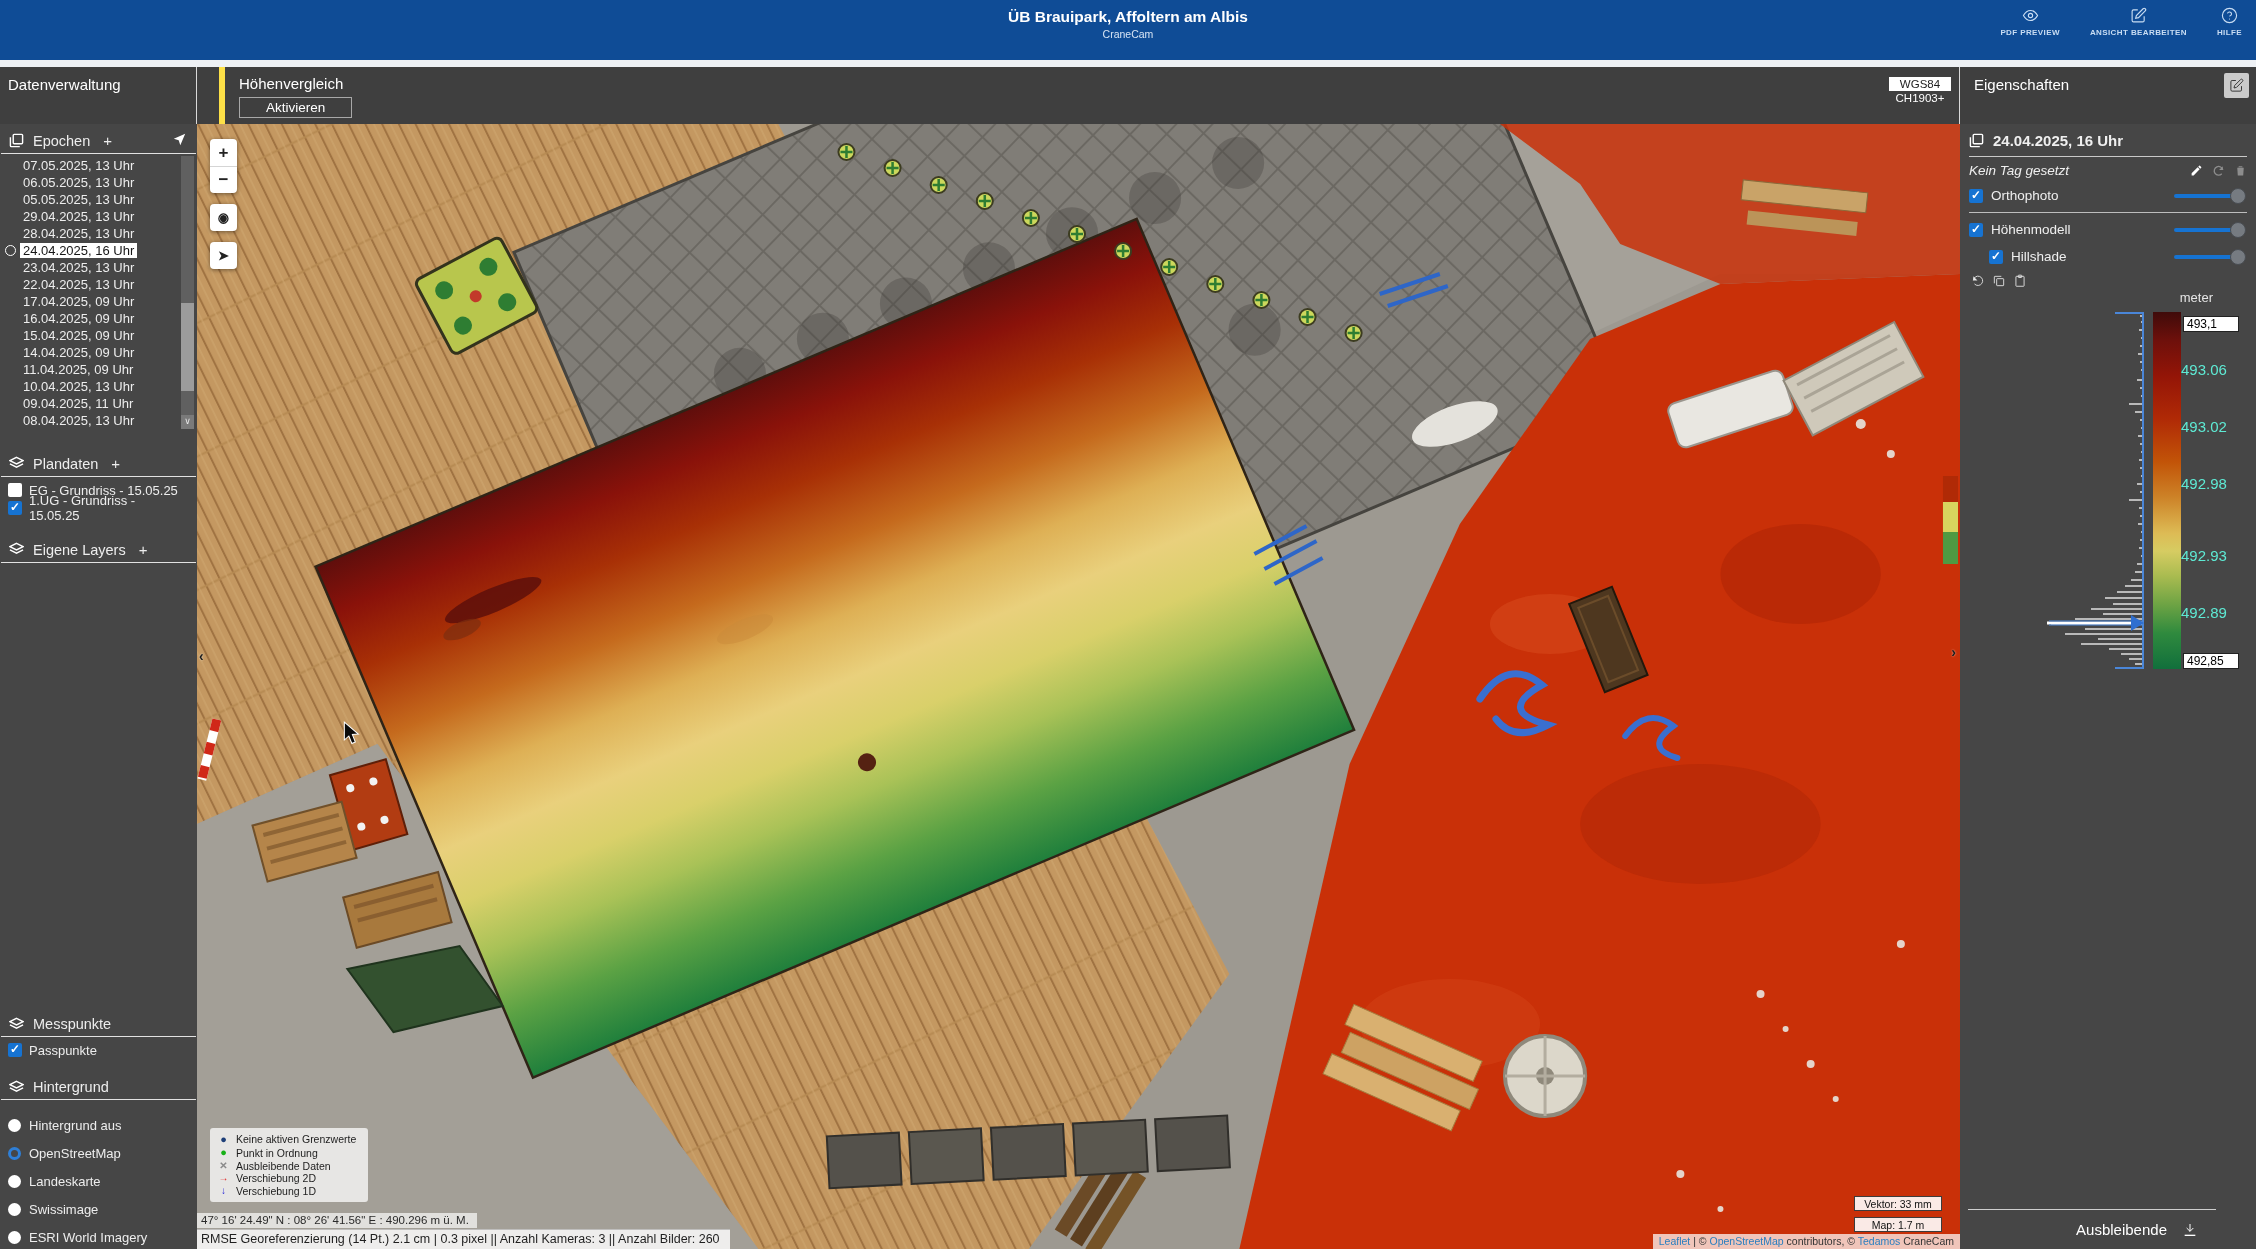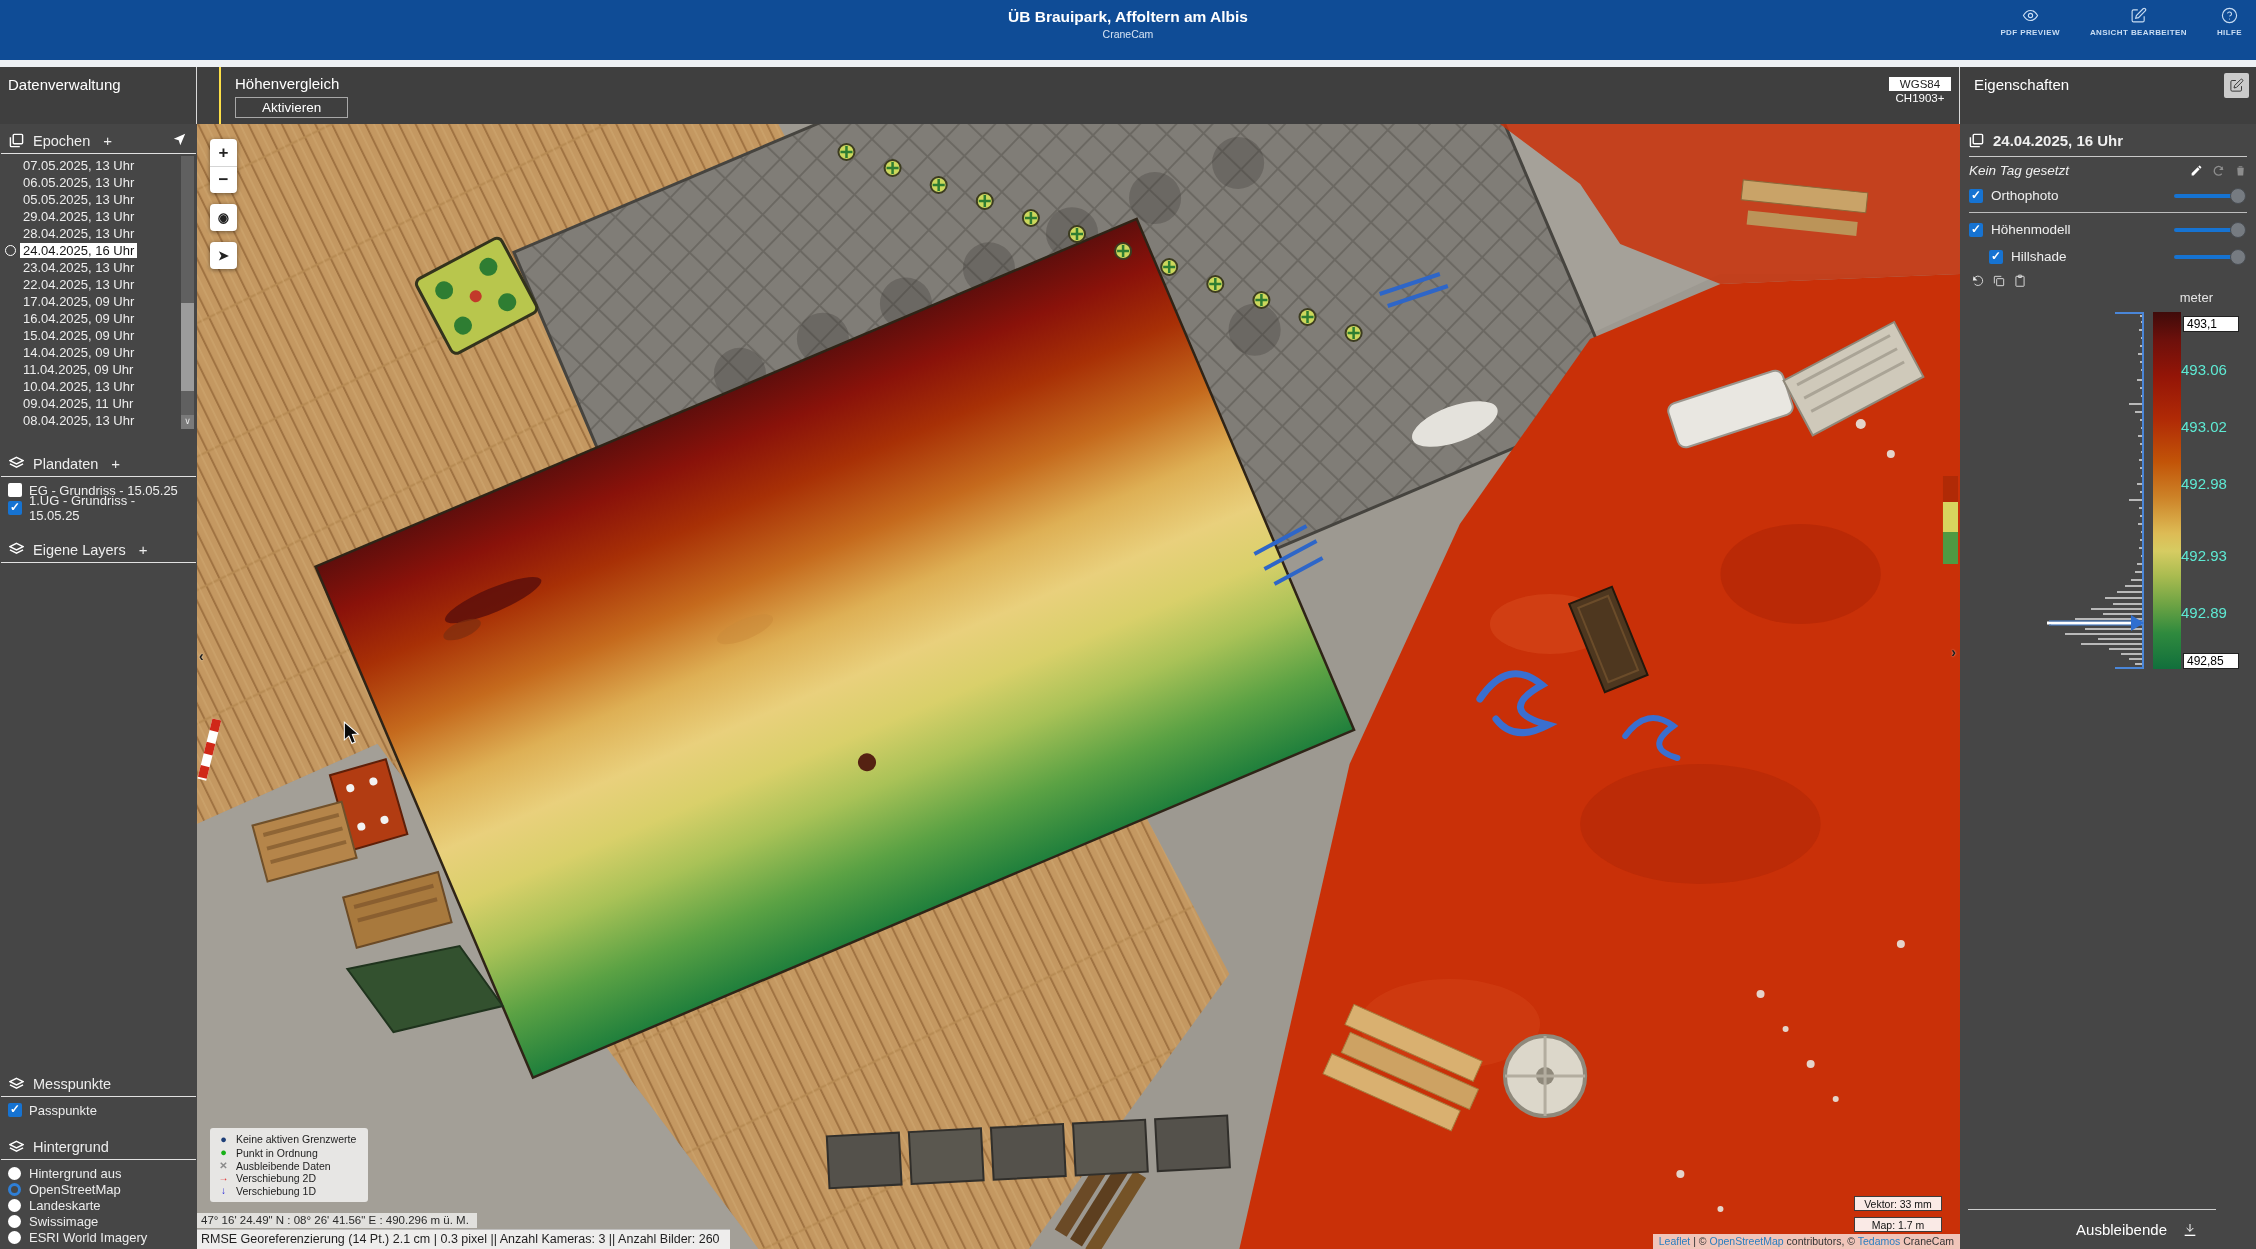--- a/index.html
+++ b/index.html
@@ -24,21 +24,21 @@
   
   .main { flex:1; min-height:0; display:grid;
     grid-template-columns:197px 1fr 296px; grid-template-rows:57px 1fr; }
   .hdr { background:#3f3f3f; color:#fff; position:relative; }
   .hdr-left { border-right:1px solid #d9d9d9; padding:9px 0 0 8px; }
   .hdr-center { border-right:1px solid #d9d9d9; display:flex; }
   .hdr-right { padding:9px 0 0 14px; }
   .panel-title { font-size:15px; color:#fff; }
 
   .tool-group { padding:8px 0 0 20px; }
-  .tool-group.hv { border-left:2px solid #fde047; margin-left:22px; padding-left:14px; }
+  .tool-group.hv { border-left:6px solid #fde047; margin-left:22px; padding-left:14px; }
   .tools-row { display:flex; gap:11px; margin-top:7px; font-size:13.5px; color:#f0f0f0; }
   .tool-item { cursor:pointer; }
   .btn-outline { margin-top:5px; display:inline-block; border:1px solid #a8a8a8;
     color:#fff; font-size:13.5px; padding:2px 26px; background:transparent; cursor:pointer; }
   .crs-badge { position:absolute; right:8px; top:10px; width:62px; text-align:center;
     font-size:11.5px; line-height:14px; cursor:pointer; }
   .crs-top { background:#fff; color:#1d1d1d; }
   .crs-bottom { color:#fff; }
 
   .hdr-edit-box { position:absolute; right:7px; top:6px; width:25px; height:25px;
@@ -71,21 +71,21 @@
   .scroll-btn { position:absolute; left:0; bottom:0; width:13px; height:14px;
     background:#7a7a7a; color:#e8e8e8; font-size:9px; text-align:center;
     line-height:13px; cursor:pointer; }
 
   .check-row { display:flex; align-items:center; gap:7px; padding:2px 8px; height:18px; }
   .cb { width:14px; height:14px; background:#fff; border-radius:2px; position:relative;
     flex:0 0 auto; cursor:pointer; }
   .cb.on { background:#1673d2; }
   .cb.on::after { content:'✓'; position:absolute; left:2px; top:-1px; color:#fff;
     font-size:12px; font-weight:bold; }
-  .radio-row { display:flex; align-items:center; gap:8px; padding:1.5px 8px; height:16px; }
+  .radio-row { display:flex; align-items:center; gap:8px; padding:1.5px 8px; height:16px;margin-top:12px; }
   .radio { width:13px; height:13px; border-radius:50%; background:#fff; flex:0 0 auto;
     cursor:pointer; }
   .radio.on { background:#464646; border:3.5px solid #2f7fd6; }
   .sb-gap { height:16px; }
   .sb-bottom { position:absolute; left:0; right:0; bottom:4px; }
 
   
   .map { position:relative; overflow:hidden; background:#9d9991; }
   .map-svg { position:absolute; inset:0; width:100%; height:100%; }
 

